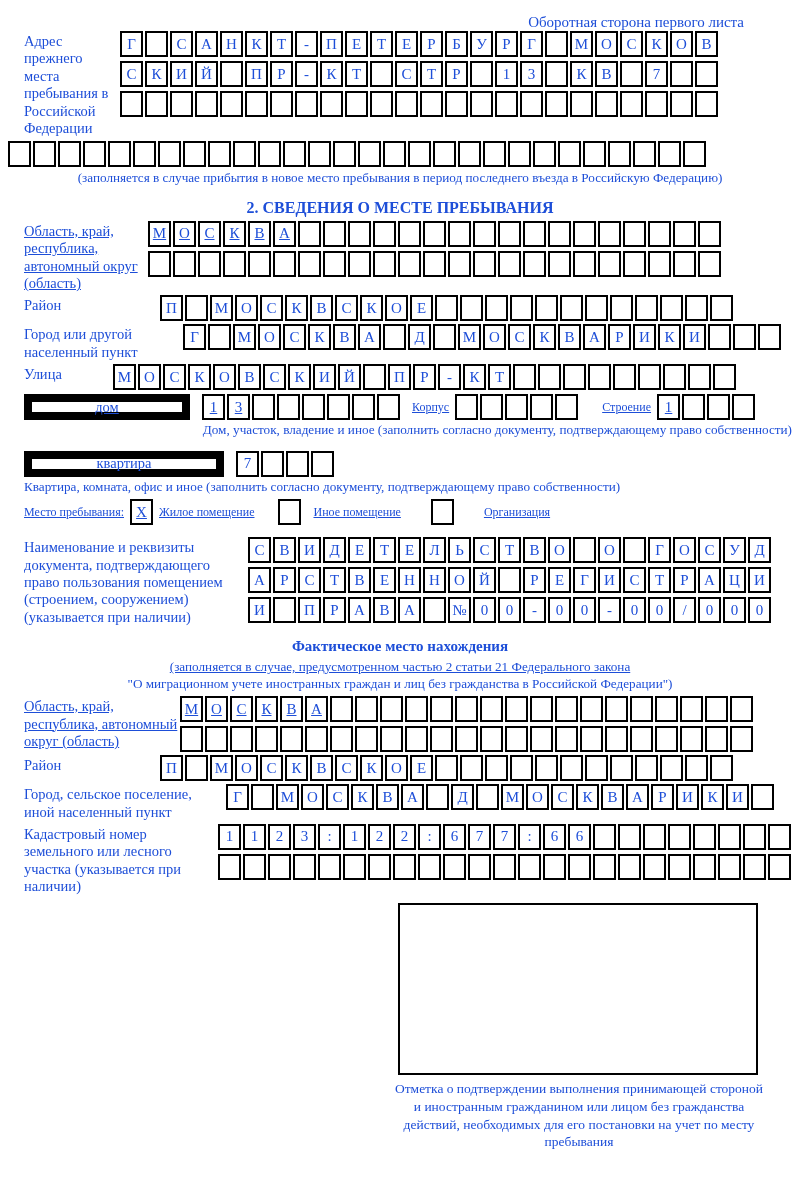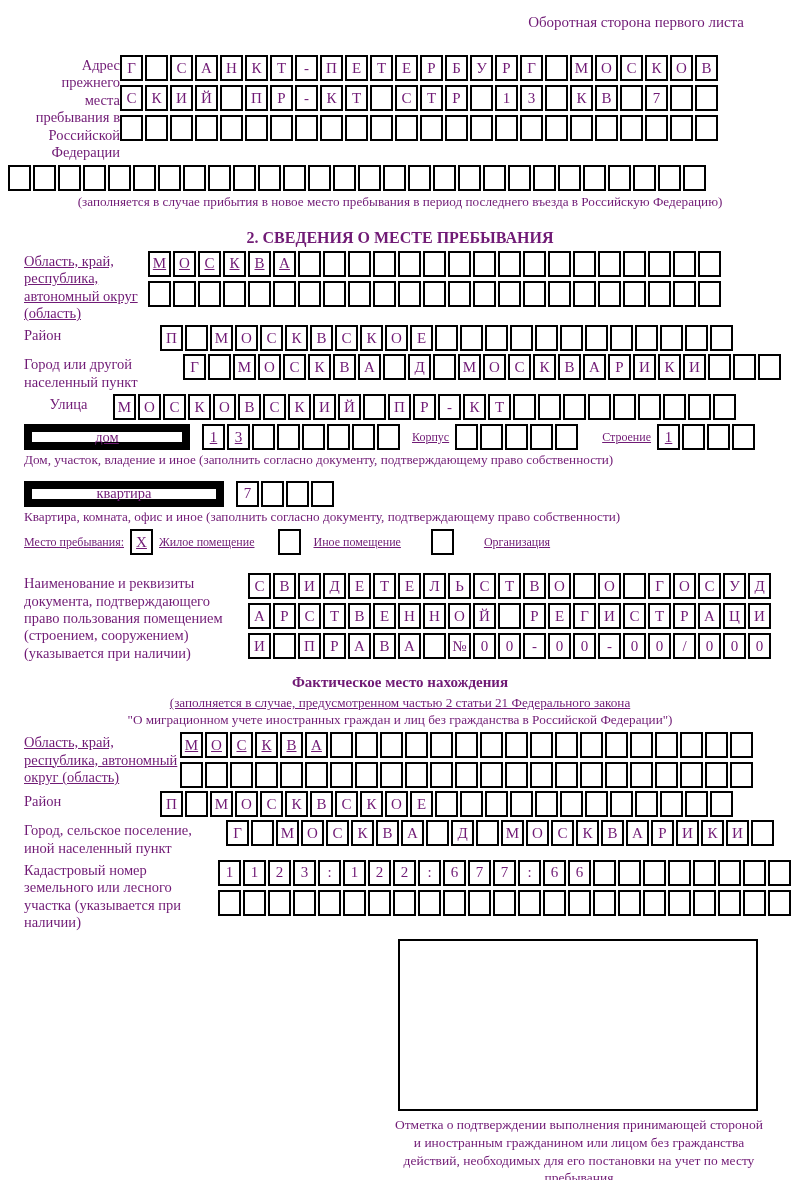--- a/index.html
+++ b/index.html
@@ -1,18 +1,18 @@
 <!DOCTYPE html>
 <html><head>
 <meta charset="utf-8">
 <style>
   html,body{margin:0;padding:0;background:#fff;}
   .page{
     position:relative;width:800px;height:1180px;box-sizing:border-box;
-    background:#fff;color:#701a75;padding:14px 8px 0 8px;overflow:hidden;
+    background:#fff;color:#1d4ed8;padding:14px 8px 0 8px;overflow:hidden;
     font-family:"Liberation Serif","DejaVu Serif",serif;
   }
   .header-note{text-align:right;font-size:15px;padding-right:48px;}
   .flex{display:flex;align-items:flex-start;}
   .label{font-size:14.5px;line-height:1.2;flex:none;box-sizing:border-box;padding-left:16px;padding-top:2px;}
   .rows{display:flex;flex-direction:column;gap:4px;}
   .cells{display:flex;gap:2px;flex:none;}
   .cell{
     box-sizing:border-box;flex:none;width:23px;height:26px;border:2px solid #000;
     display:flex;align-items:center;justify-content:center;font-size:15px;line-height:1;
@@ -20,23 +20,23 @@
   }
   .boxfield{
     box-sizing:border-box;height:26px;border:8px solid #000000;flex:none;
     display:flex;align-items:center;justify-content:center;font-size:14.5px;
   }
   .inline-label{font-size:12px;line-height:26px;flex:none;}
   .note{font-size:13.2px;text-align:center;line-height:1.25;}
   .title{font-weight:bold;font-size:16px;text-align:center;}
   .subtitle{font-weight:bold;font-size:15px;text-align:center;}
   .w112{width:112px;} .w140{width:140px;} .w152{width:152px;} .w175{width:175px;}
-  .w105{width:105px;text-align:center;} .w240{width:240px;} .w172{width:172px;} .w218{width:218px;} .w210{width:210px;}
-  .mt2{margin-top:2px;} .mt3{margin-top:3px;font-family:Liberation Serif, serif;} .mt4{margin-top:4px;text-decoration:underline;} .mt6{margin-top:18px;}
-  .mt8{margin-top:8px;} .mt12{margin-top:12px;} .mt24{margin-top:24px;text-align:right;}
+  .w105{width:105px;} .w240{width:240px;} .w172{width:172px;} .w218{width:218px;} .w210{width:210px;}
+  .mt2{margin-top:2px;} .mt3{margin-top:3px;font-family:Liberation Serif, serif;} .mt4{margin-top:4px;text-decoration:underline;} .mt6{margin-top:12px;}
+  .mt8{margin-top:8px;} .mt12{margin-top:12px;} .mt24{}
   .stamp-box{box-sizing:border-box;border:2px solid #000;width:360px;height:172px;margin-left:390px;background:#fff;}
   .stamp-caption{width:378px;margin-left:382px;text-align:center;font-size:13.5px;line-height:1.3;margin-top:5px;}
   .gap6{width:6px;flex:none;} .gap12{width:12px;flex:none;} .gap24{width:24px;flex:none;} .gap30{width:30px;flex:none;}
 </style>
 </head>
 <body>
 
 <div class="page">
 
   <div class="header-note">Оборотная сторона первого листа</div>
@@ -330,21 +330,21 @@
     <div class="gap24"></div>
     <div class="inline-label">Строение</div>
     <div class="gap6"></div>
     <div class="cells">
         <span class="cell">1</span>
         <span class="cell"></span>
         <span class="cell"></span>
         <span class="cell"></span>
       </div>
   </div>
-  <div class="note mt2" style="text-align:left;padding-left:16px;">Дом, участок, владение и иное (заполнить согласно документу, подтверждающему право собственности)</div>
+  <div class="note mt2" style="text-align:right;padding-left:16px;">Дом, участок, владение и иное (заполнить согласно документу, подтверждающему право собственности)</div>
 
   <div class="flex mt3" style="padding-left:16px;margin-top:12px;">
     <div class="boxfield" style="width:200px;">квартира</div>
     <div class="gap12"></div>
     <div class="cells">
         <span class="cell">7</span>
         <span class="cell"></span>
         <span class="cell"></span>
         <span class="cell"></span>
       </div>

